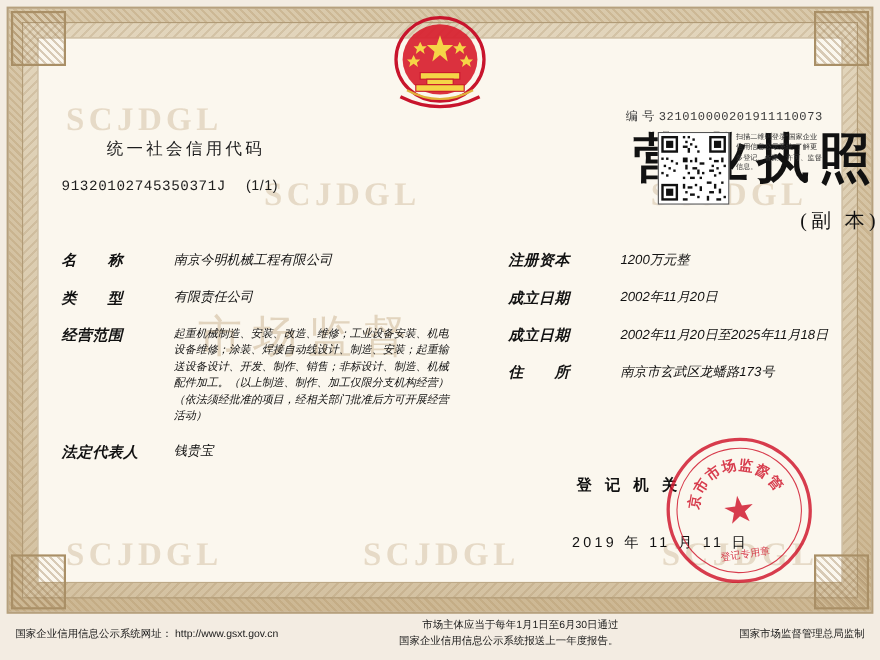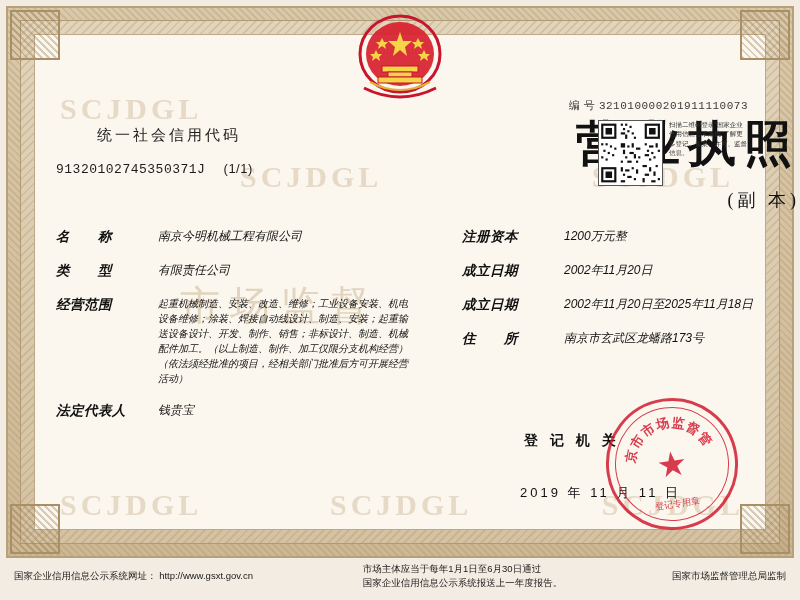--- a/index.html
+++ b/index.html
@@ -320,21 +320,21 @@
     height: 32px;
     display: flex;
     align-items: center;
     justify-content: space-between;
     padding: 0 14px;
     box-sizing: border-box;
     font-size: 9.5px;
     color: #1a1a1a;
   }
   .footer-center {
-    text-align: left;
+    text-align: right;
     line-height: 1.5;
   }
   .footer-left, .footer-right { white-space: nowrap; }
   .mono { font-family: "Liberation Mono", monospace; }
 </style>
 </head>
 <body>
 
 <div class="license">
 

